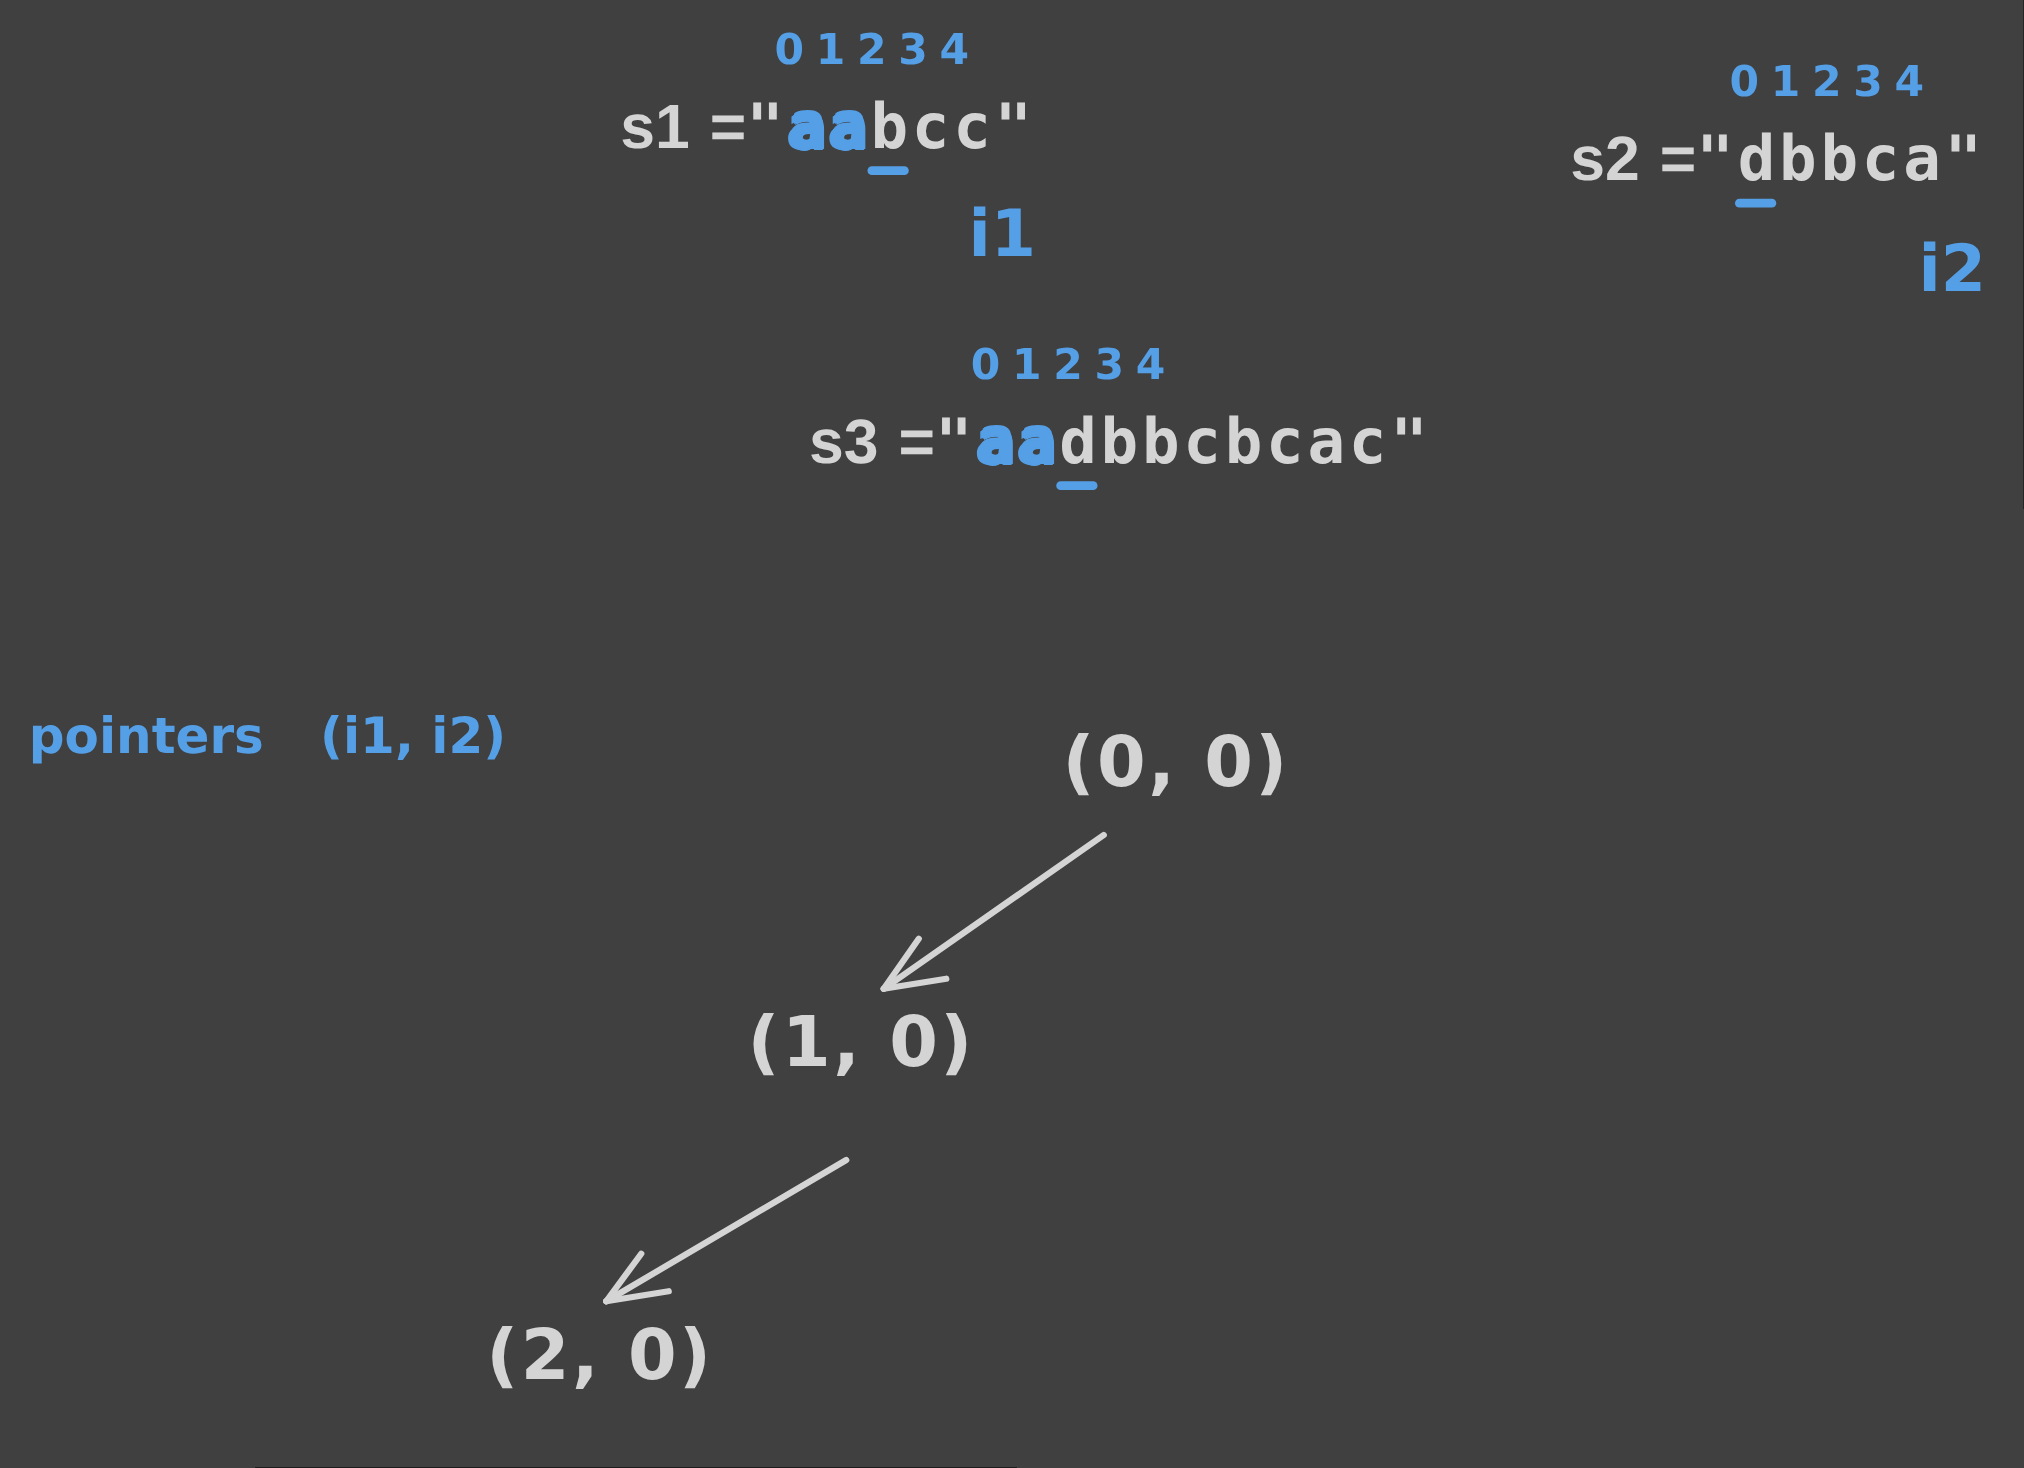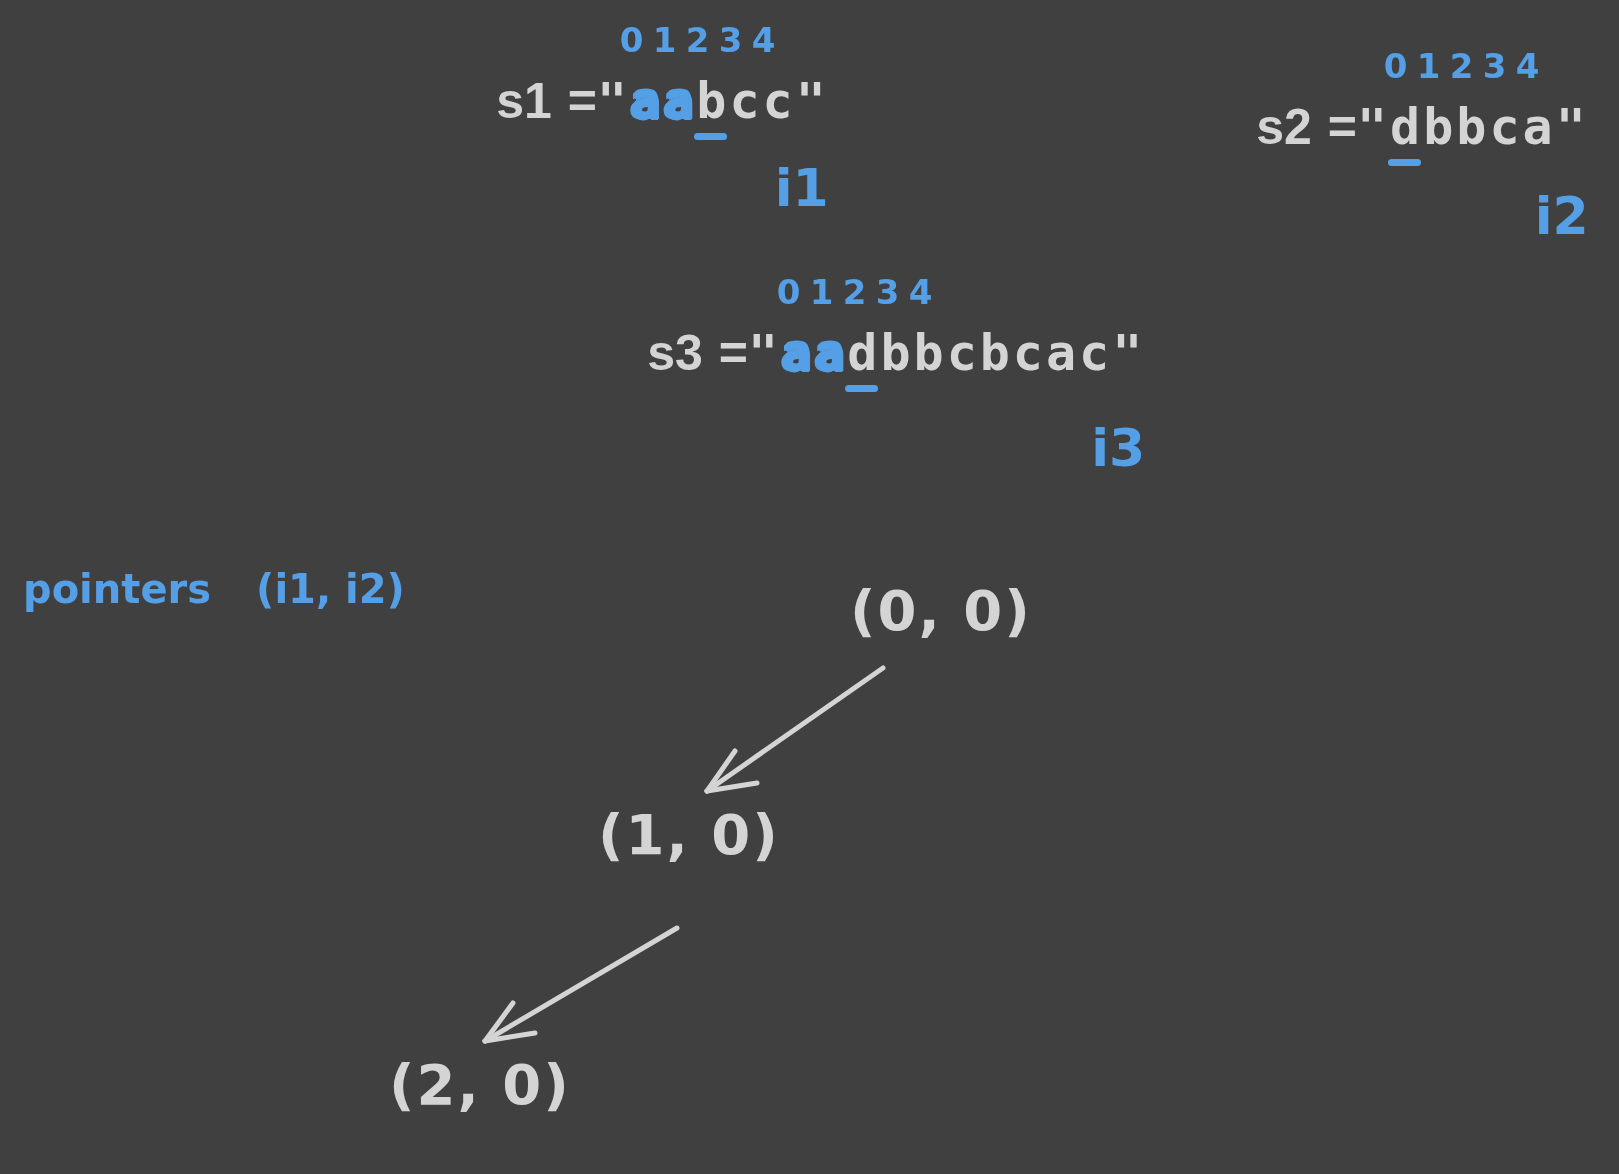--- a/index.html
+++ b/index.html
@@ -162,21 +162,20 @@
     <div class="indices">
       <span class="idx-cell">0</span><span class="idx-cell">1</span><span class="idx-cell">2</span><span class="idx-cell">3</span><span class="idx-cell">4</span>
     </div>
     <div class="string-line">
       <span class="var-eq">
           <span>s3</span>
           <span>=</span>
         </span>
         <span class="qstring"><span>"</span><span class="consumed">aa</span><span class="current">d</span><span>bbcbcac</span><span>"</span></span>
     </div>
-    <div class="pointer-row">i3</div>
   </div>
 
   <div class="caption">
     <span>pointers</span>
     <span>(i1, i2)</span>
   </div>
 
   <div class="tree-node node-0">(0, 0)</div>
   <div class="tree-node node-1">(1, 0)</div>
   <div class="tree-node node-2">(2, 0)</div>

